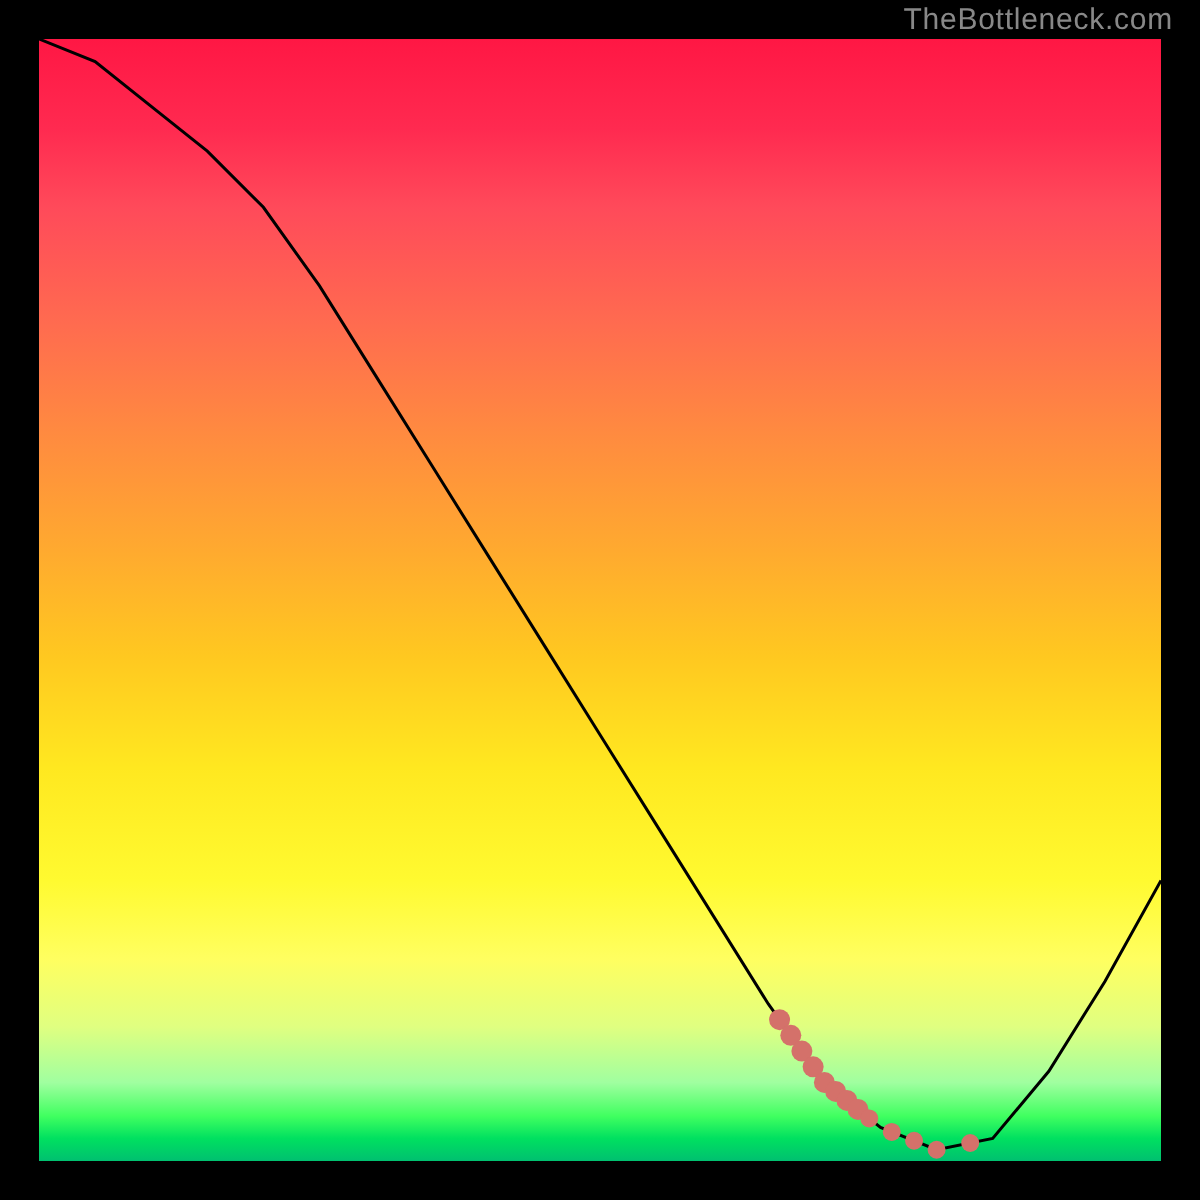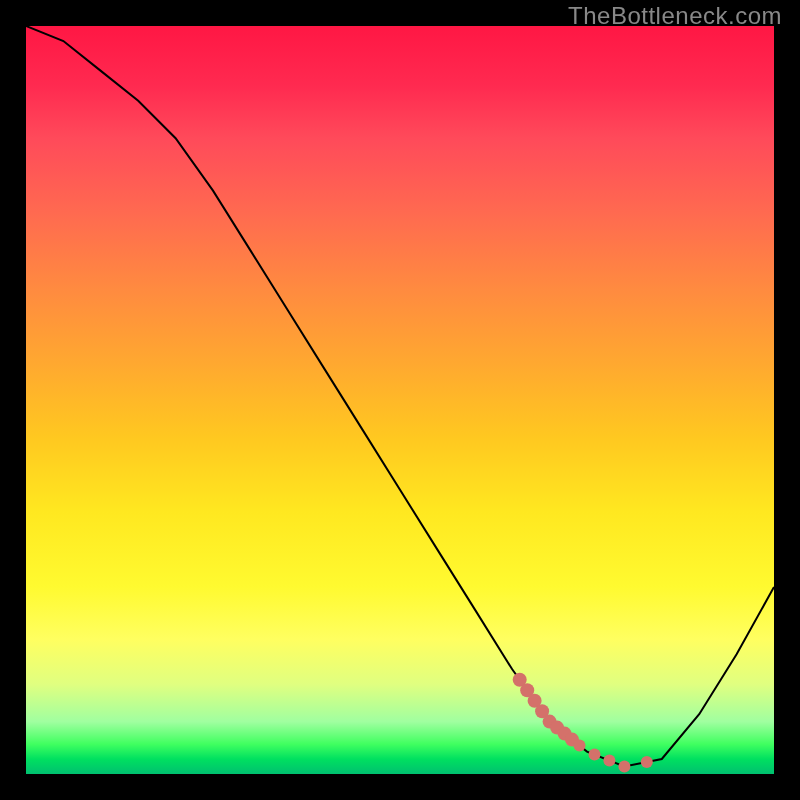--- a/index.html
+++ b/index.html
@@ -8,21 +8,21 @@
     height: 800px;
     background: #000;
     position: relative;
     font-family: Arial, sans-serif;
   }
   .attribution {
     position: absolute;
     top: 2px;
     right: 18px;
     color: #888;
-    font-size: 24px;
+    font-size: 20px;
     font-weight: normal;
     letter-spacing: 0.5px;
   }
   .plot-frame {
     position: absolute;
     top: 26px;
     left: 26px;
     width: 748px;
     height: 748px;
     background: #fff;

